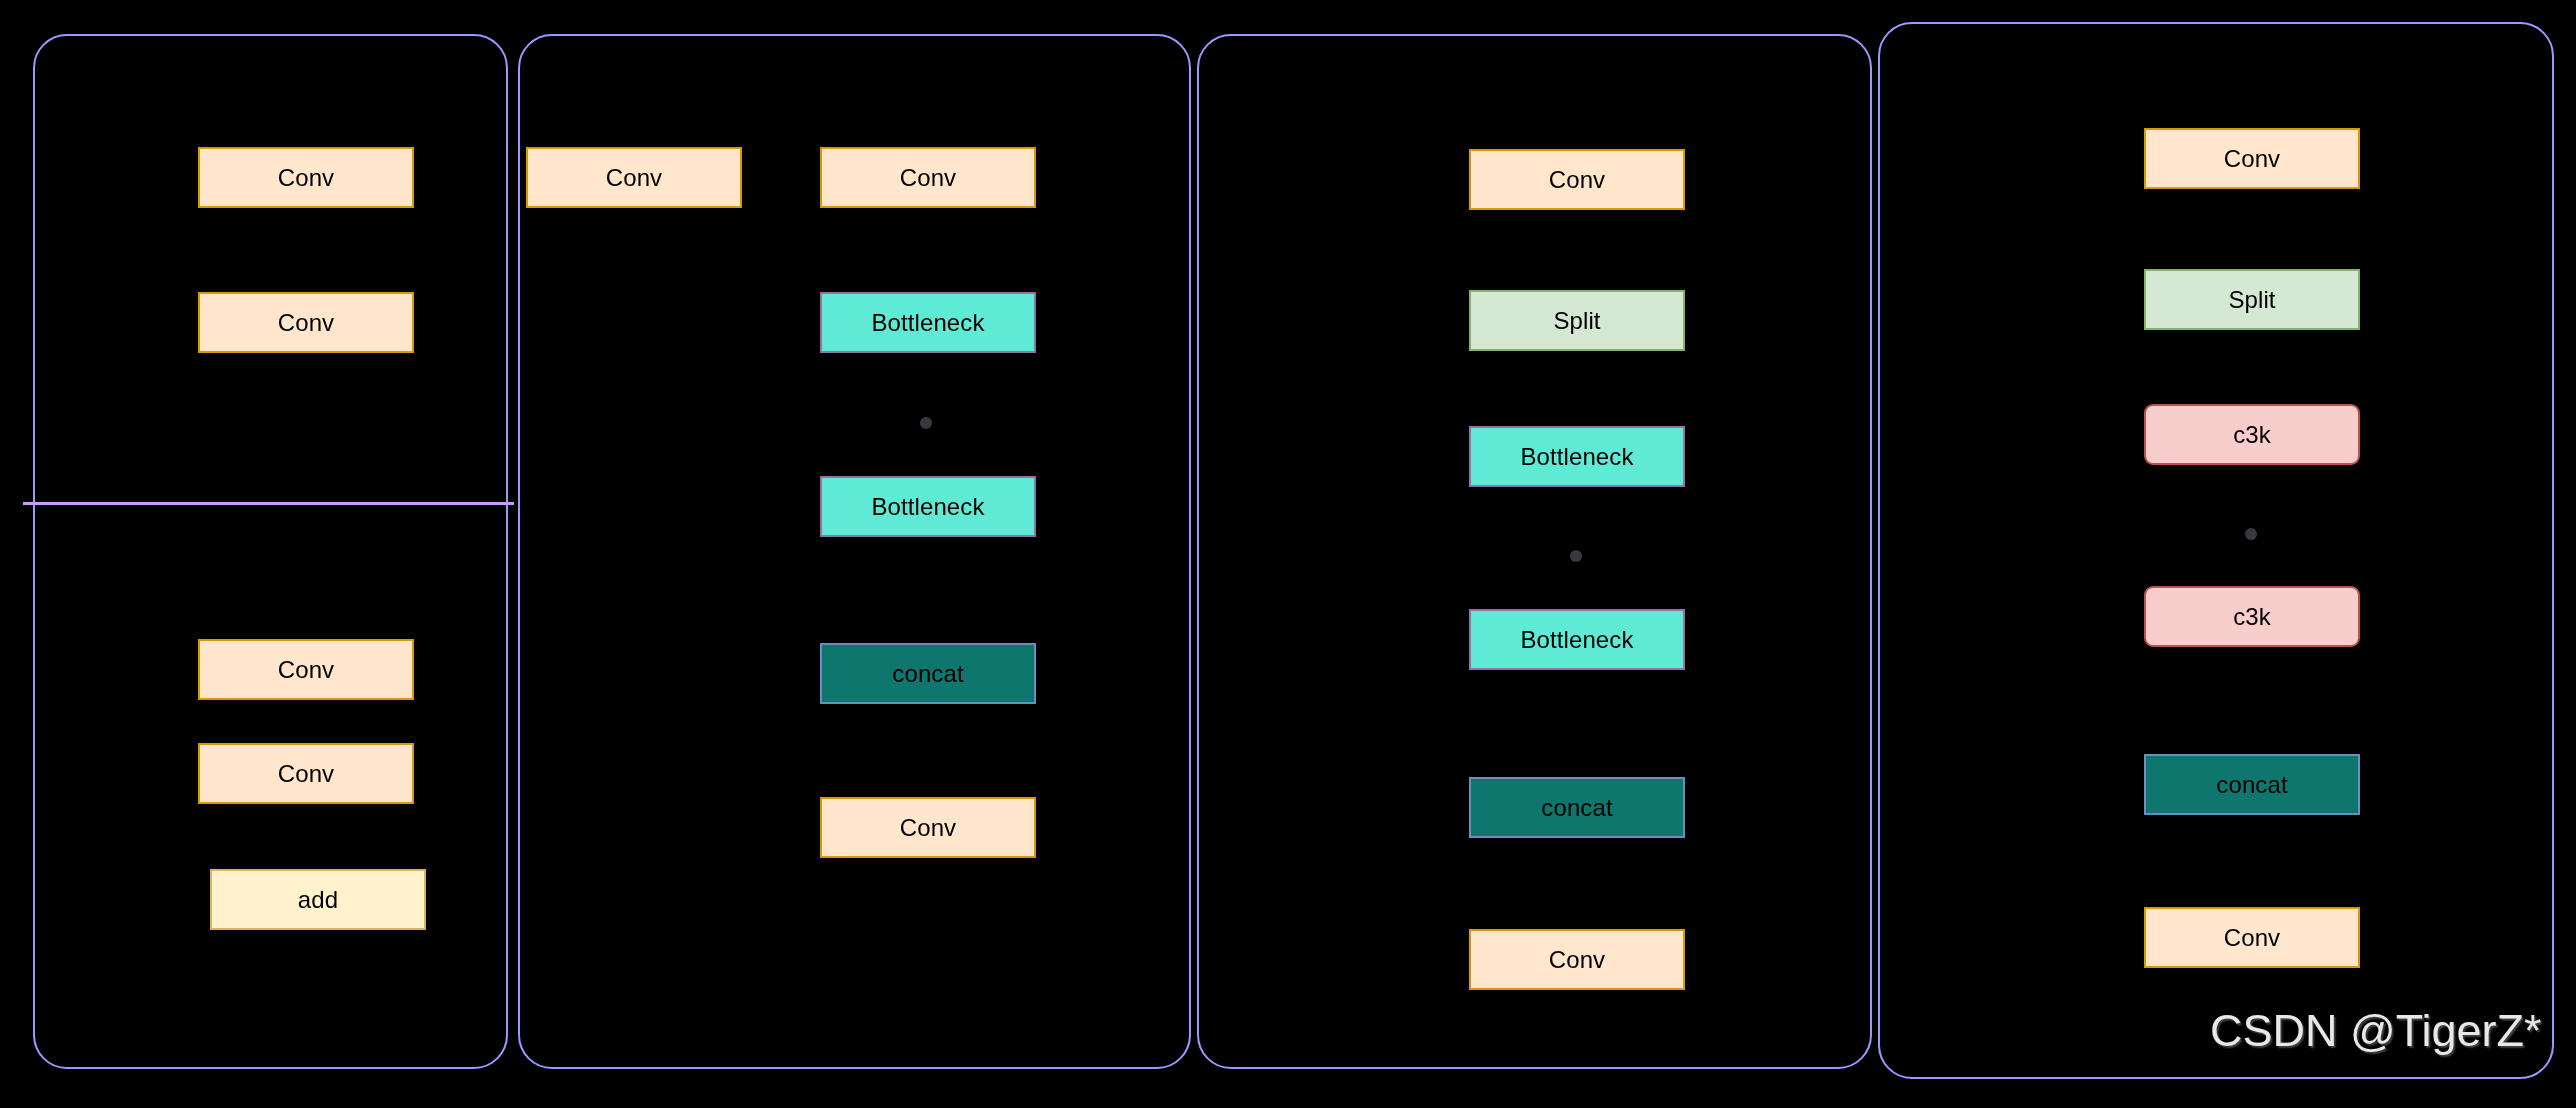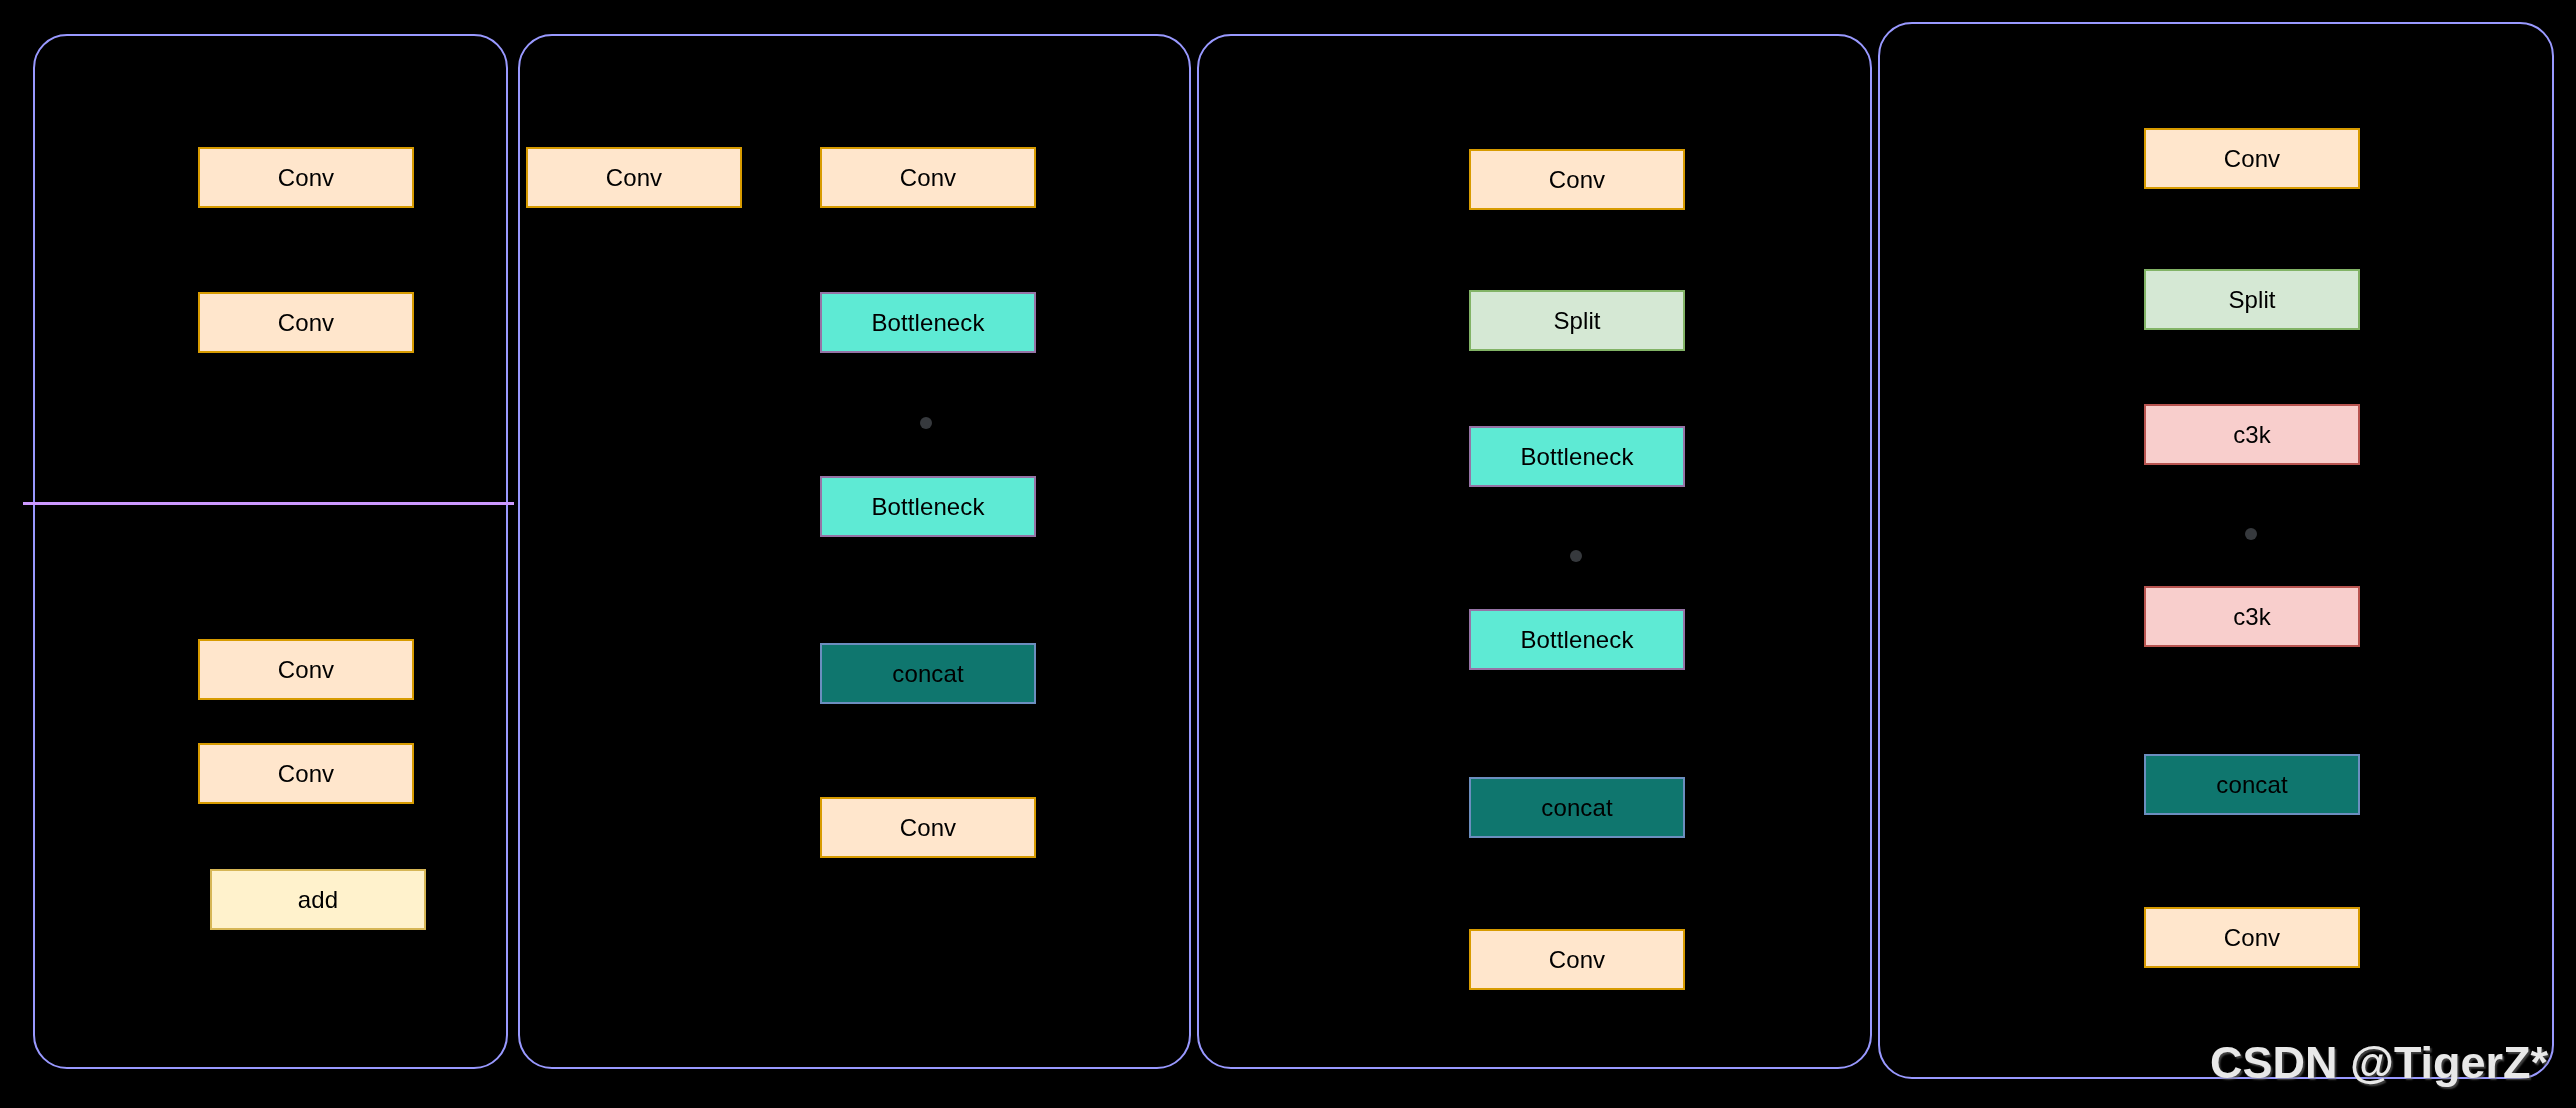--- a/index.html
+++ b/index.html
@@ -43,21 +43,21 @@
     font-size: 24px;
     line-height: 1;
     letter-spacing: 0.1px;
     white-space: nowrap;
   }
   .n-conv   { background: #ffe6cc; border-color: #d79b00; }
   .n-add    { background: #fff2cc; border-color: #d6b656; }
   .n-bottle { background: #5eead4; border-color: #9673a6; }
   .n-concat { background: #0f766e; border-color: #6c8ebf; }
   .n-split  { background: #d5e8d4; border-color: #82b366; }
-  .n-c3k    { background: #f8cecc; border-color: #b85450; }
+  .n-c3k    { background: #f8cecc; border-color: #b85450; border-radius: 9px; }
   
   .dot {
     position: absolute;
     width: 12px;
     height: 12px;
     border-radius: 50%;
     background: #36393d;
   }
   
   .watermark {
@@ -153,16 +153,16 @@
   <div class="node n-c3k" style="left:2144px; top:586px; width:216px; height:61px;">
     <span>c3k</span>
   </div>
   <div class="node n-concat" style="left:2144px; top:754px; width:216px; height:61px;">
     <span>concat</span>
   </div>
   <div class="node n-conv" style="left:2144px; top:907px; width:216px; height:61px;">
     <span>Conv</span>
   </div>
 
-  <div class="watermark" style="left:2210px; top:1040px;font-weight:bold;">CSDN @TigerZ*</div>
+  <div class="watermark" style="left:2210px; top:1008px;">CSDN @TigerZ*</div>
 
 </div>
 
 
 </body></html>

